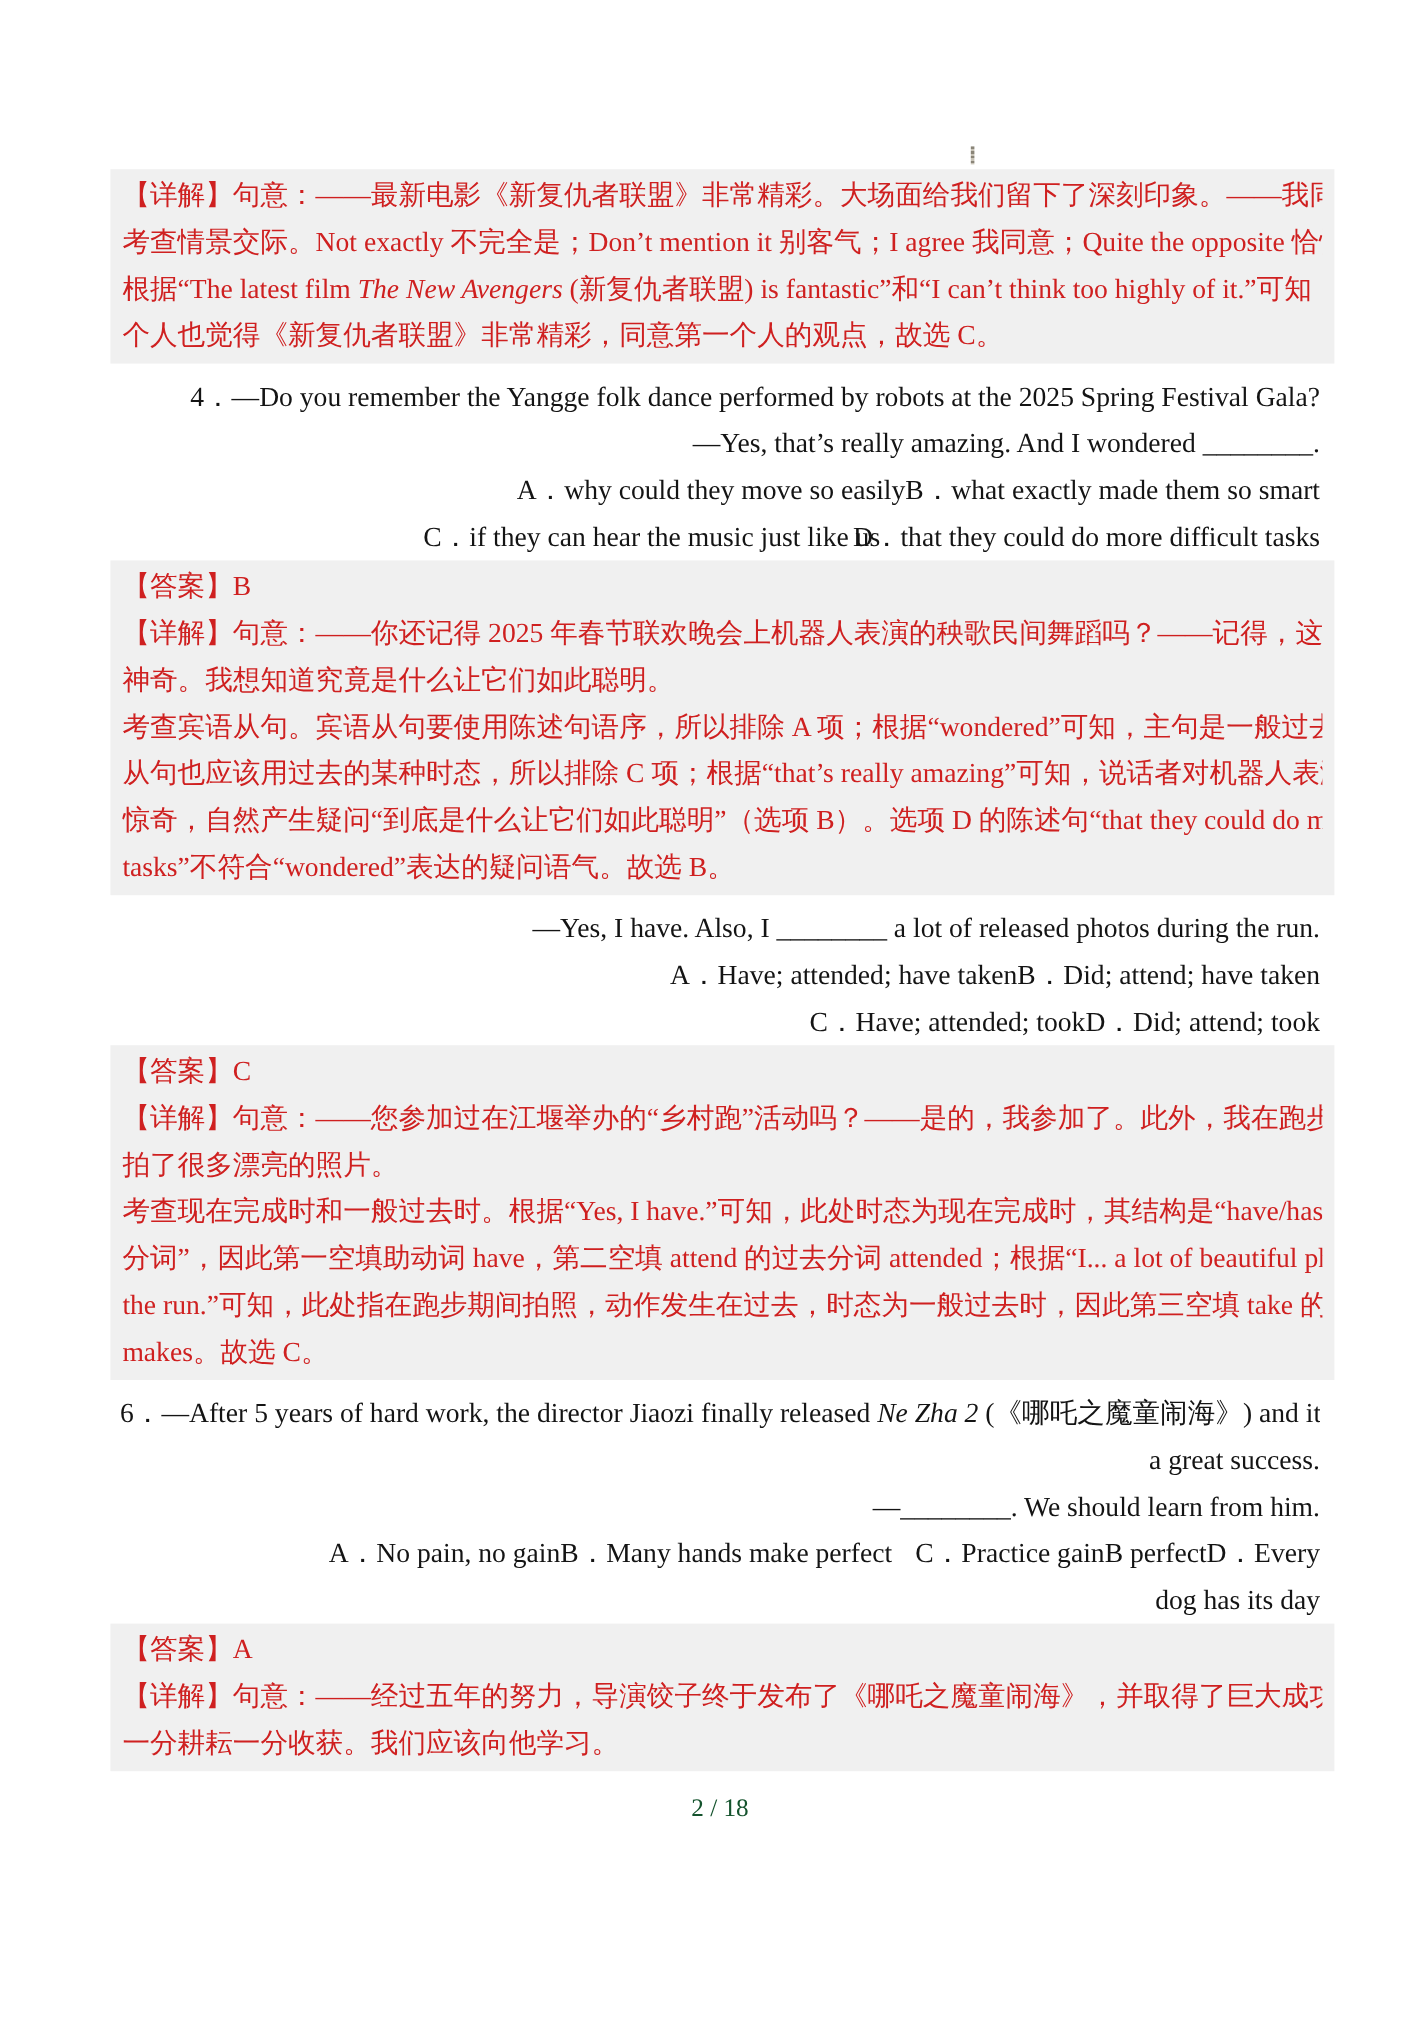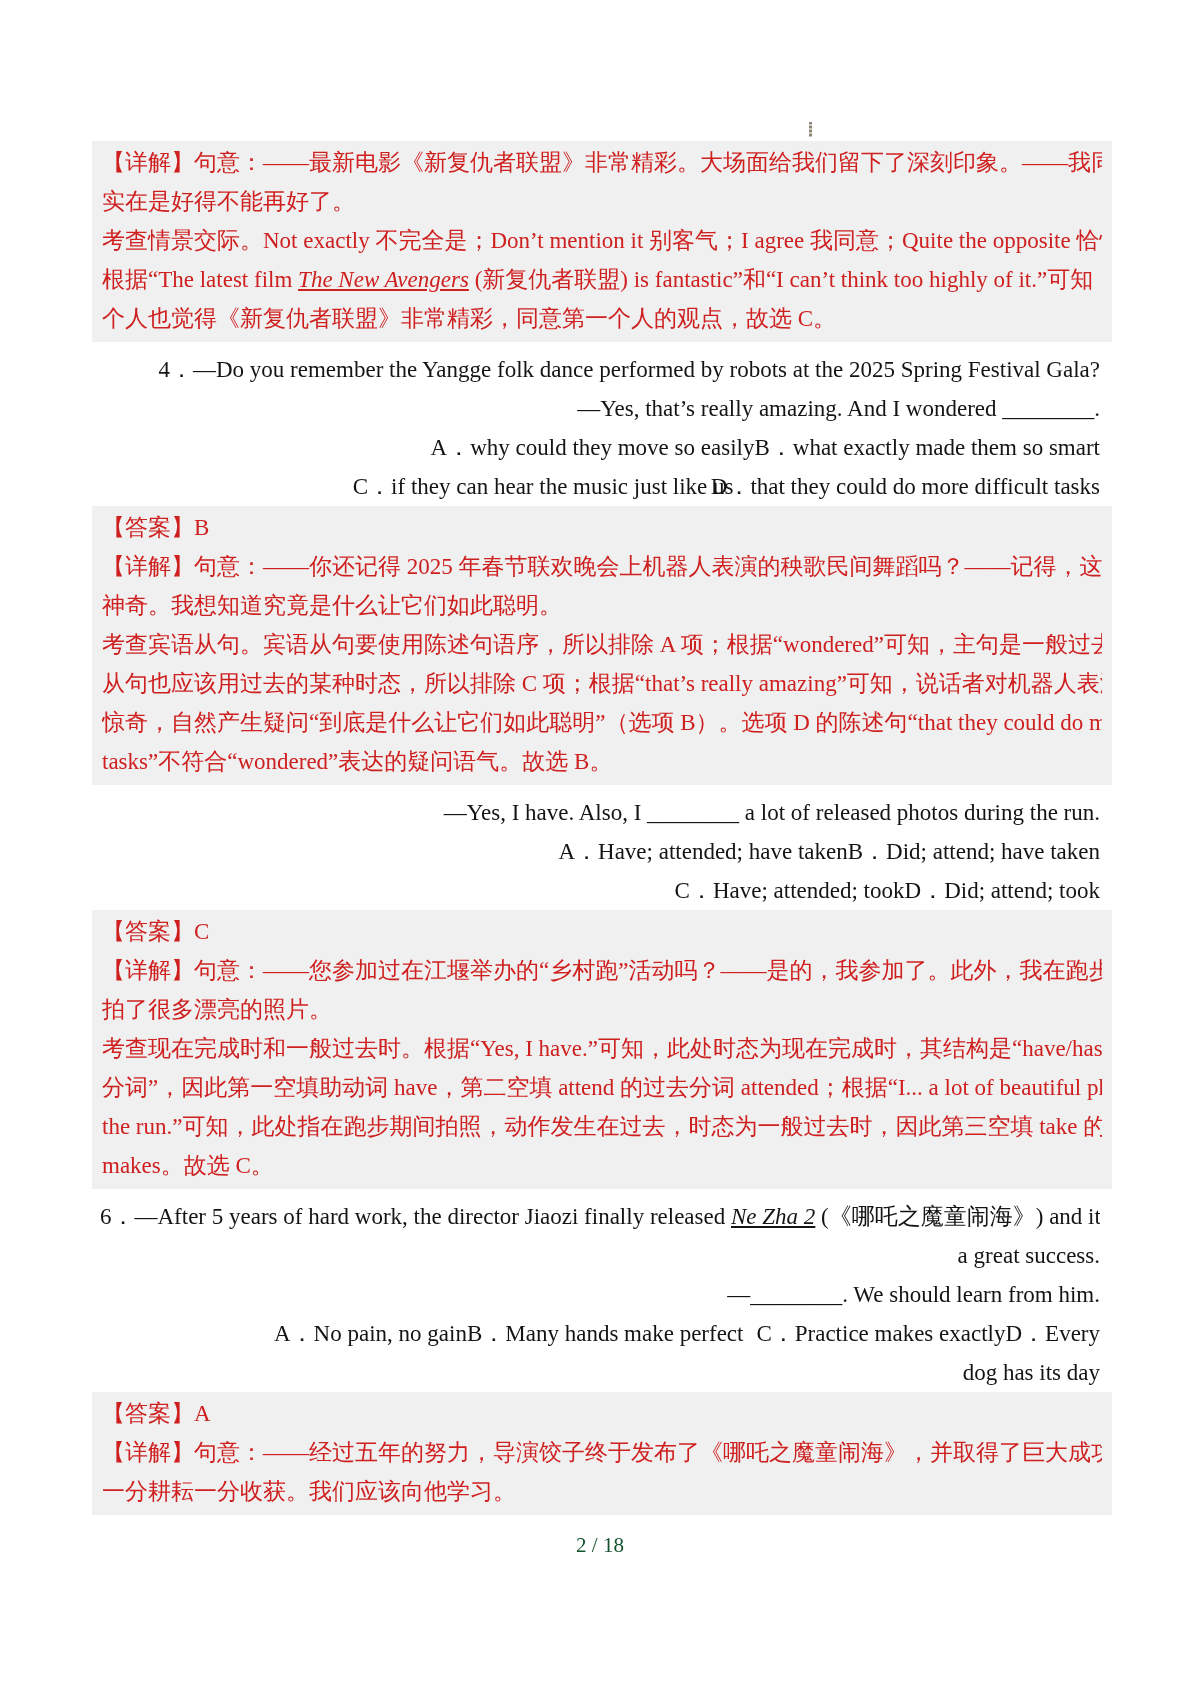--- a/index.html
+++ b/index.html
@@ -11,39 +11,38 @@
   }
   .main { position:absolute; left:100px; top:141px; width:1000px; }
   .ln { height:39px; line-height:39px; white-space:nowrap; overflow:hidden; }
   .red { color:#cf2020; }
   .hl { background:#f0f0f0; padding:2px 10px 4px 10px; margin:0 -12px 0 -8px; }
   .q { margin-top:8px;text-align:right; }
   .opts { padding-left:30px; }
   .col1 { display:inline-block; width:358px; }
   .ab  { display:inline-block; width:608px; }
   .c6  { display:inline-block; width:262px; }
-  .em  { font-style:italic;text-decoration:underline; }
+  .em  { font-style:italic; }
   .footer { margin-top:18px; text-align:center; font-size:21px; color:#14532d; }
   .text-cursor {
     position:absolute; left:809px; top:122px; width:3px; height:15px;
     background:repeating-linear-gradient(to bottom,#8a8578 0 2px,#c9c4b8 2px 4px);
   }
 </style>
 </head>
 <body>
 
 <div class="page">
 
   <div class="text-cursor"></div>
 
   <div class="main">
 
     <section class="hl">
       <div class="ln red">【详解】句意：——最新电影《新复仇者联盟》非常精彩。大场面给我们留下了深刻印象。——我同意。</div>
-      <div class="ln red">实在是好得不能再好了。</div>
       <div class="ln red">考查情景交际。Not exactly 不完全是；Don’t mention it 别客气；I agree 我同意；Quite the opposite 恰恰相反。</div>
       <div class="ln red"><span>根据“The latest film </span><span class="em">The New Avengers</span><span> (新复仇者联盟) is fantastic”和“I can’t think too highly of it.”可知，第二</span></div>
       <div class="ln red">个人也觉得《新复仇者联盟》非常精彩，同意第一个人的观点，故选 C。</div>
     </section>
 
     <section class="q">
       <div class="ln">4．—Do you remember the Yangge folk dance performed by robots at the 2025 Spring Festival Gala?</div>
       <div class="ln">—Yes, that’s really amazing. And I wondered ________.</div>
       <div class="ln opts"><span class="col1">A．why could they move so easily</span><span>B．what exactly made them so smart</span></div>
       <div class="ln opts"><span class="col1">C．if they can hear the music just like us</span><span>D．that they could do more difficult tasks</span></div>
@@ -72,21 +71,21 @@
       <div class="ln red">考查现在完成时和一般过去时。根据“Yes, I have.”可知，此处时态为现在完成时，其结构是“have/has+过去</div>
       <div class="ln red">分词”，因此第一空填助动词 have，第二空填 attend 的过去分词 attended；根据“I... a lot of beautiful photos during</div>
       <div class="ln red">the run.”可知，此处指在跑步期间拍照，动作发生在过去，时态为一般过去时，因此第三空填 take 的过去式</div>
       <div class="ln red">makes。故选 C。</div>
     </section>
 
     <section class="q">
       <div class="ln"><span>6．—After 5 years of hard work, the director Jiaozi finally released </span><span class="em">Ne Zha 2</span><span> (《哪吒之魔童闹海》) and it is really</span></div>
       <div class="ln">a great success.</div>
       <div class="ln">—________. We should learn from him.</div>
-      <div class="ln opts"><span class="ab">A．No pain, no gainB．Many hands make perfect</span><span class="c6">C．Practice makes exactly</span><span>D．Every</span></div>
+      <div class="ln opts"><span class="ab">A．No pain, no gainB．Many hands make perfect</span><span class="c6">C．Practice gainB perfect</span><span>D．Every</span></div>
       <div class="ln opts">dog has its day</div>
     </section>
 
     <section class="hl">
       <div class="ln red">【答案】A</div>
       <div class="ln red">【详解】句意：——经过五年的努力，导演饺子终于发布了《哪吒之魔童闹海》，并取得了巨大成功。——</div>
       <div class="ln red">一分耕耘一分收获。我们应该向他学习。</div>
     </section>
 
     <div class="footer">2 / 18</div>

